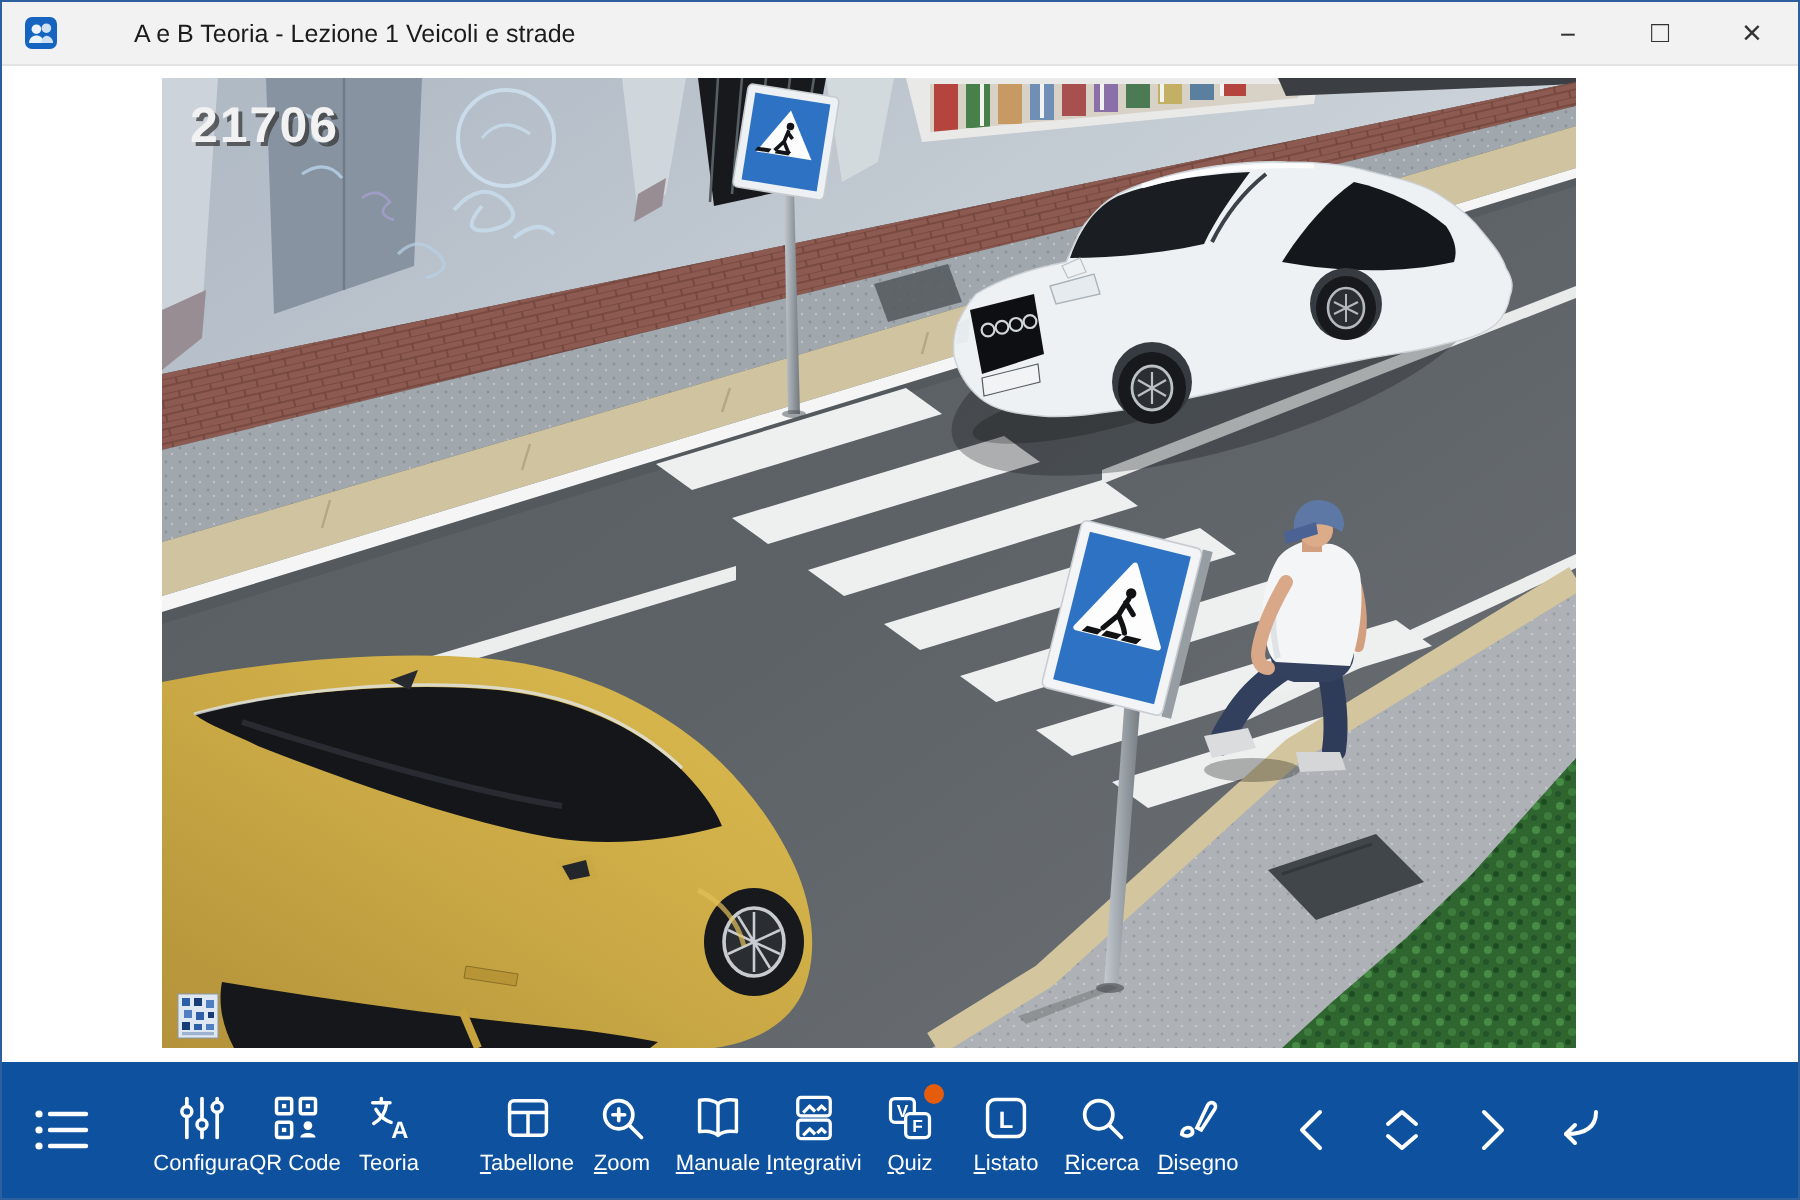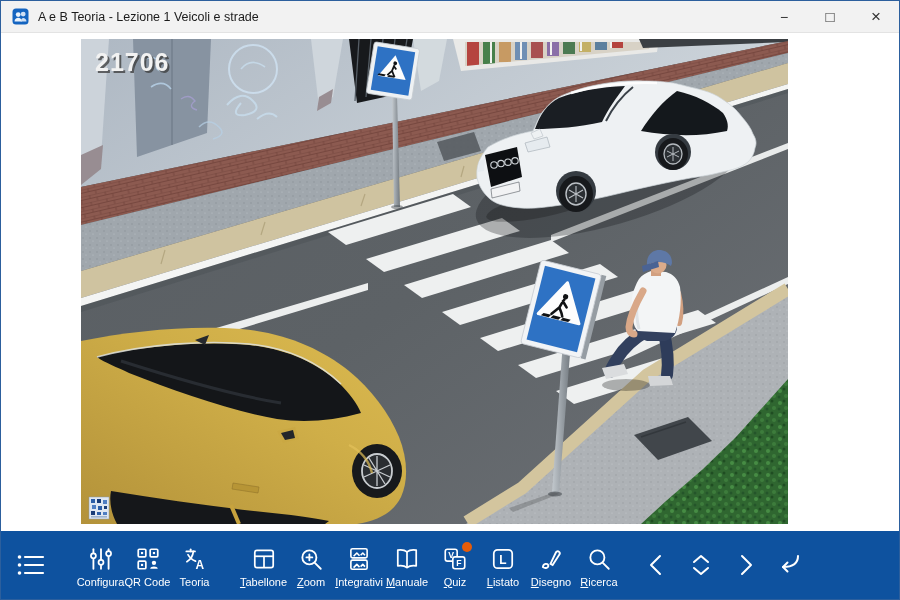--- a/index.html
+++ b/index.html
@@ -2,21 +2,21 @@
 <html style="--toolbar_bg: #0e529f; --notification: #e55c0a; --sign_blue: #2e72c4; --titlebar_bg: #f2f2f2; --window_border: #2c5f9d; --road: #5d6266; --gold_car: #c9a844; --white_car: #eef1f3; --hedge_green: #2f6630; --brick: #8c5a50;"><head>
 <meta charset="utf-8">
 <style>
   html,body{margin:0;padding:0;background:#ccc;}
   *{box-sizing:border-box;}
   .window{position:relative;width:900px;height:600px;background:#fff;
     border:1px solid var(--window_border,#2c5f9d);overflow:hidden;
     font-family:"Liberation Sans",sans-serif;}
   .titlebar{position:absolute;left:0;top:0;right:0;height:32px;
     background:var(--titlebar_bg,#f2f2f2);display:flex;align-items:center;
-    border-bottom:1px solid #e3e3e3;}
+    border-bottom:1px solid #e3e3e3;gap:29px;}
   .app-icon{width:17px;height:17px;margin-left:11px;flex:0 0 auto;}
   .title-text{margin-left:9px;font-size:12.5px;color:#1b1b1b;white-space:nowrap;}
   .win-controls{margin-left:auto;display:flex;height:100%;}
   .win-btn{width:46px;height:100%;display:flex;align-items:center;justify-content:center;
     font-size:14px;color:#333;}
   .win-btn.max{font-size:15px;}
   .win-btn.close{font-size:17px;}
   .scene-wrap{position:absolute;left:80px;top:38px;width:707px;height:575px;}
   .toolbar{position:absolute;left:0;right:0;bottom:0;height:68px;
     background:var(--toolbar_bg,#0e529f);display:flex;align-items:center;
@@ -387,41 +387,41 @@
             <line x1="15.3" y1="15.3" x2="21" y2="21"></line>
           <line x1="10.5" y1="7.8" x2="10.5" y2="13.2"></line>
             <line x1="7.8" y1="10.5" x2="13.2" y2="10.5"></line>
         </g>
       </svg>
       <span class="tb-label"><u>Z</u>oom</span>
     </div>
 
     <div class="tb-item w48">
       <svg class="ic" width="26" height="26" viewBox="0 0 24 24">
+        <g stroke="#fff" stroke-width="1.6" fill="none" stroke-linejoin="round">
+          <path d="M12,5.5 C10,3.8 6.5,3.3 3.5,3.8 V18.3 C6.5,17.8 10,18.3 12,20 C14,18.3 17.5,17.8 20.5,18.3 V3.8 C17.5,3.3 14,3.8 12,5.5 Z"></path>
+          <line x1="12" y1="5.5" x2="12" y2="20"></line>
+        </g>
+      </svg>
+      <span class="tb-label"><u>M</u>anuale</span>
+    </div>
+
+    <div class="tb-item w48">
+      <svg class="ic" width="26" height="26" viewBox="0 0 24 24">
         <g stroke="#fff" stroke-width="1.5" fill="none" stroke-linejoin="round">
           <rect x="4.5" y="2.5" width="15" height="8.5" rx="1.5"></rect>
           <rect x="4.5" y="13" width="15" height="8.5" rx="1.5"></rect>
           <path d="M7,9.5 L10,6.5 L12.5,9 M13.5,8.5 L15.5,6.5 L17.5,8.5"></path>
           <path d="M7,20 L10,17 L12.5,19.5 M13.5,19 L15.5,17 L17.5,19"></path>
         </g>
       </svg>
       <span class="tb-label"><u>I</u>ntegrativi</span>
     </div>
 
     <div class="tb-item w48">
-      <svg class="ic" width="26" height="26" viewBox="0 0 24 24">
-        <g stroke="#fff" stroke-width="1.6" fill="none" stroke-linejoin="round">
-          <path d="M12,5.5 C10,3.8 6.5,3.3 3.5,3.8 V18.3 C6.5,17.8 10,18.3 12,20 C14,18.3 17.5,17.8 20.5,18.3 V3.8 C17.5,3.3 14,3.8 12,5.5 Z"></path>
-          <line x1="12" y1="5.5" x2="12" y2="20"></line>
-        </g>
-      </svg>
-      <span class="tb-label"><u>M</u>anuale</span>
-    </div>
-
-    <div class="tb-item w48">
       <span class="dot"></span>
       <svg class="ic" width="26" height="26" viewBox="0 0 24 24">
         <rect x="3" y="3" width="11" height="11" rx="2" stroke="#fff" stroke-width="1.5" fill="none"></rect>
         <text x="8.5" y="11.5" font-family="Liberation Sans, sans-serif" font-size="8" font-weight="bold" fill="#fff" text-anchor="middle">V</text>
         <rect x="10" y="10" width="11" height="11" rx="2" fill="#0e529f" stroke="#fff" stroke-width="1.5"></rect>
         <text x="15.5" y="18.5" font-family="Liberation Sans, sans-serif" font-size="8" font-weight="bold" fill="#fff" text-anchor="middle">F</text>
       </svg>
       <span class="tb-label"><u>Q</u>uiz</span>
     </div>
 
@@ -431,35 +431,35 @@
         <text x="12" y="16.5" font-family="Liberation Sans, sans-serif" font-size="11" font-weight="bold" fill="#fff" text-anchor="middle">L</text>
       </svg>
       <span class="tb-label"><u>L</u>istato</span>
     </div>
 
 
 
     <div class="tb-item w48">
       <svg class="ic" width="26" height="26" viewBox="0 0 24 24">
         <g stroke="#fff" stroke-width="1.7" fill="none" stroke-linecap="round">
+          <circle cx="10.5" cy="10.5" r="6.5"></circle>
+            <line x1="15.3" y1="15.3" x2="21" y2="21"></line>
+        </g>
+      </svg>
+      <span class="tb-label"><u>R</u>icerca</span>
+    </div>
+
+    <div class="tb-item w48">
+      <svg class="ic" width="26" height="26" viewBox="0 0 24 24">
+        <g stroke="#fff" stroke-width="1.7" fill="none" stroke-linecap="round">
           <path d="M4.5,19.5 C4.8,16 9,15.5 9.5,18 C9.9,19.9 6.8,21.2 4.5,19.5 Z"></path>
           <path d="M11.5,16.5 L16.5,6 C17,5 18.3,4.5 19.3,5.2 C20.2,5.9 20.3,7.2 19.6,8.1 L13.5,17.5 Z"></path>
         </g>
       </svg>
       <span class="tb-label"><u>D</u>isegno</span>
-    </div>
-
-    <div class="tb-item w48">
-      <svg class="ic" width="26" height="26" viewBox="0 0 24 24">
-        <g stroke="#fff" stroke-width="1.7" fill="none" stroke-linecap="round">
-          <circle cx="10.5" cy="10.5" r="6.5"></circle>
-            <line x1="15.3" y1="15.3" x2="21" y2="21"></line>
-        </g>
-      </svg>
-      <span class="tb-label"><u>R</u>icerca</span>
     </div>
 
     <div class="tb-nav firstnav">
       <svg class="ic" width="28" height="28" viewBox="0 0 28 28">
         <polyline points="17,5 8,14 17,23" stroke="#fff" stroke-width="2" fill="none" stroke-linecap="round" stroke-linejoin="round"></polyline>
       </svg>
     </div>
     <div class="tb-nav">
       <svg class="ic" width="28" height="28" viewBox="0 0 28 28">
         <g stroke="#fff" stroke-width="2" fill="none" stroke-linecap="round" stroke-linejoin="round">

